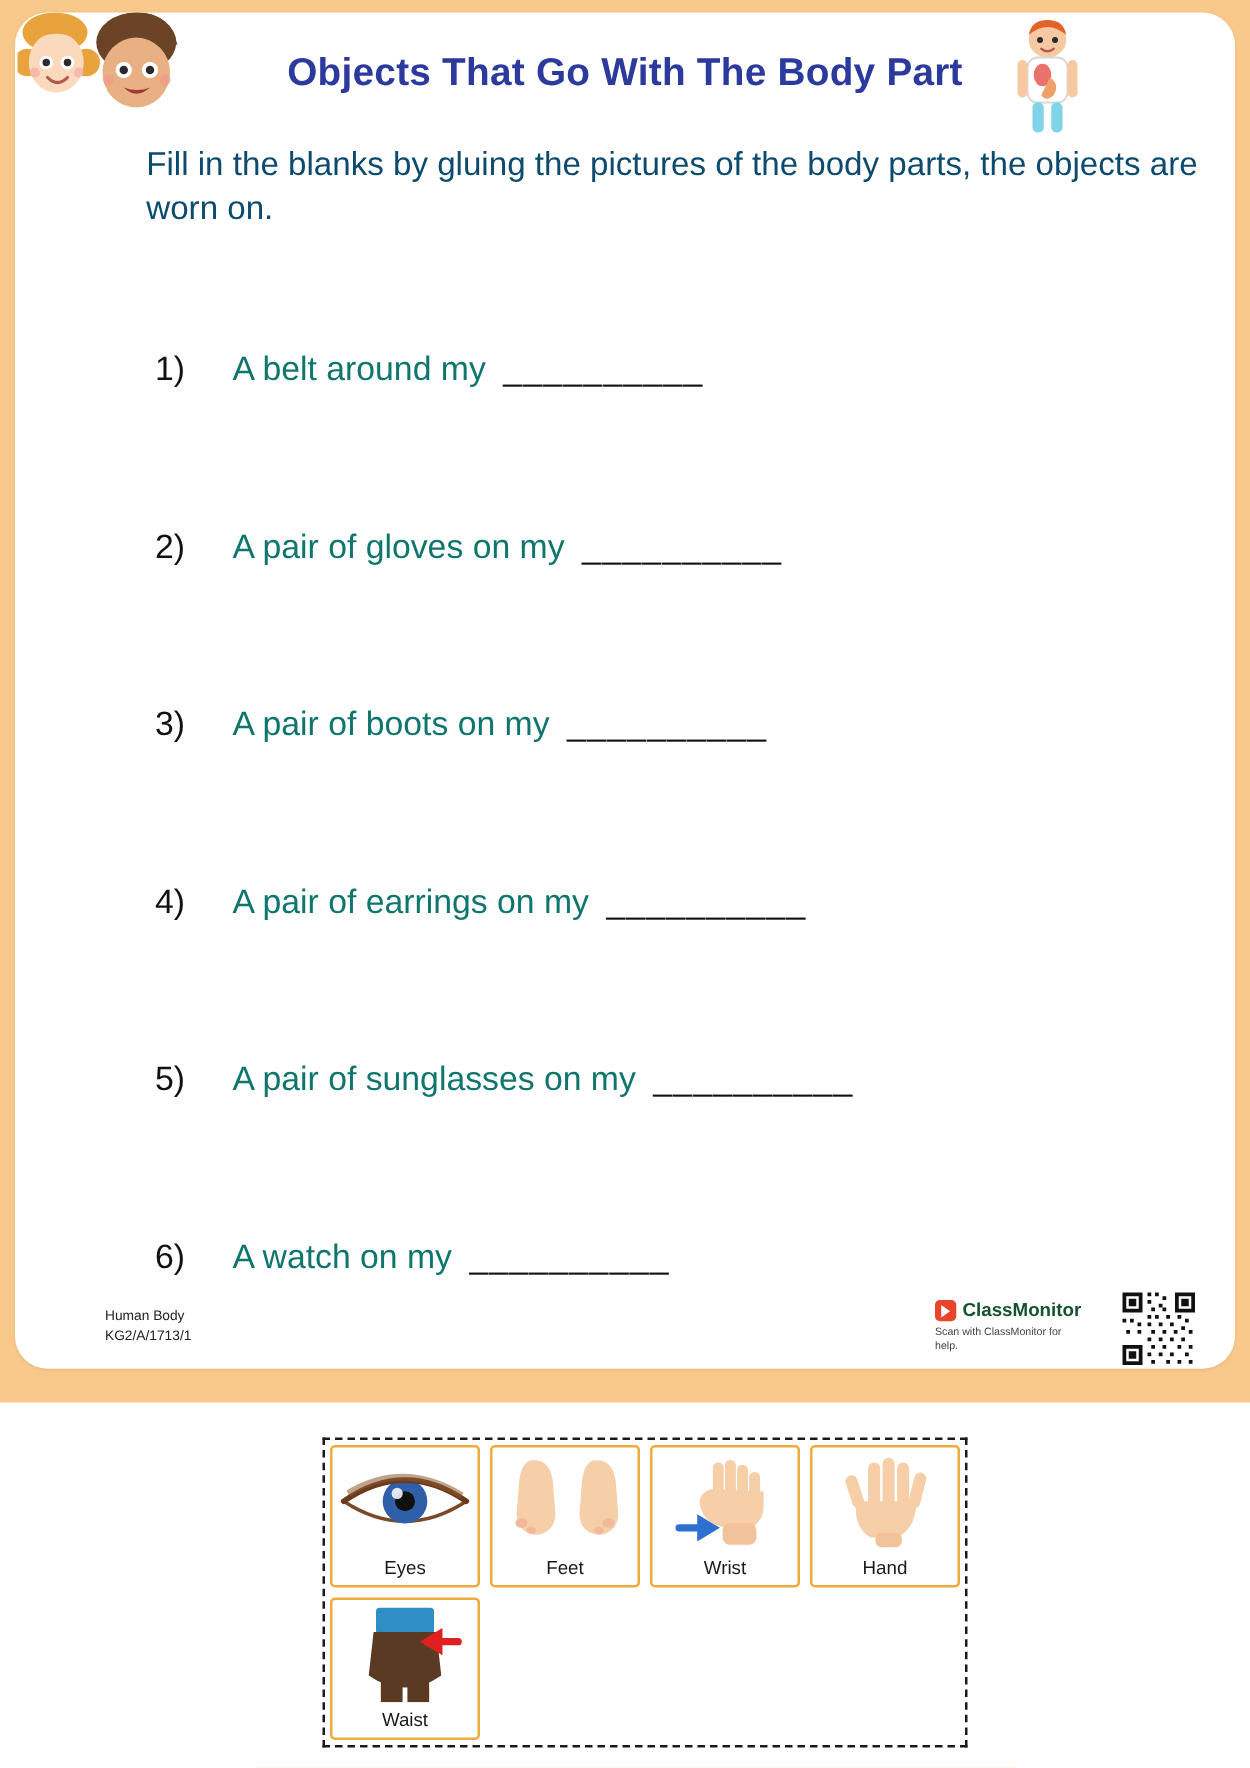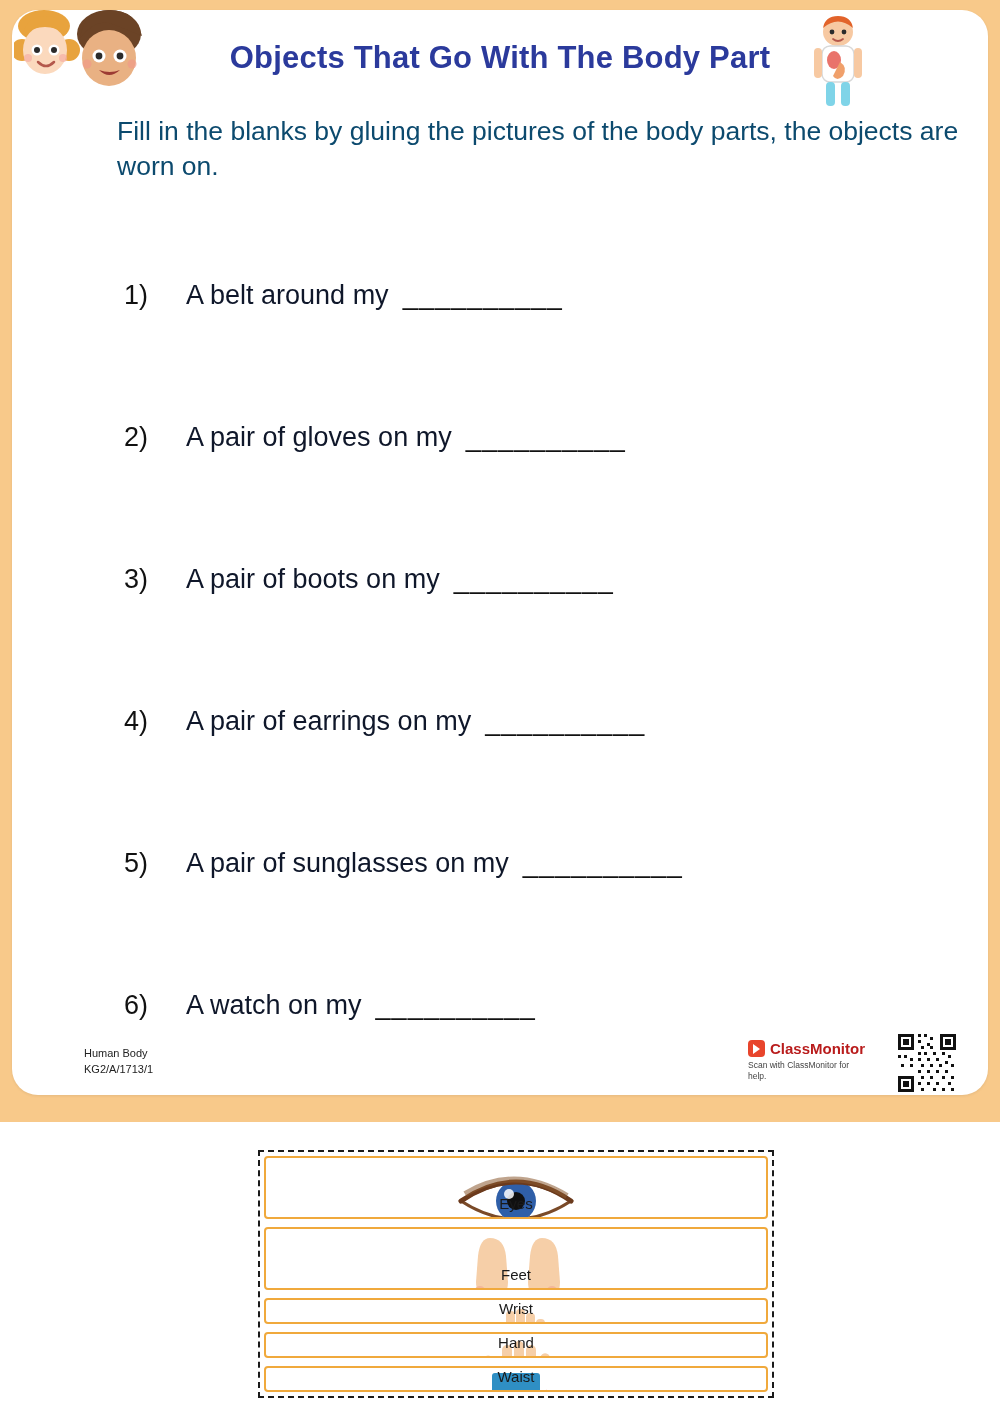--- a/index.html
+++ b/index.html
@@ -102,21 +102,21 @@
     align-items: flex-start;
   }
   .q-num {
     width: 62px;
     flex: none;
     font-size: 27px;
     color: #111;
   }
   .q-text {
     font-size: 27px;
-    color: #0f172a;
+    color: #0f766e;
     white-space: pre;
   }
   .q-blank {
     display: inline-block;
     margin-left: 14px;
     letter-spacing: 1px;
     font-size: 27px;
     color: #111;
   }
 
@@ -156,21 +156,21 @@
     top: 3.5px;
     width: 0;
     height: 0;
     border-left: 7px solid #ffffff;
     border-top: 5px solid transparent;
     border-bottom: 5px solid transparent;
   }
   .brand-name {
     font-size: 15px;
     font-weight: bold;
-    color: #b91c1c;
+    color: #14532d;
   }
   .brand-sub {
     margin-top: 3px;
     font-size: 8.5px;
     line-height: 1.3;
     color: #444;
     text-align: left;
     width: 118px;
   }
   .qr {
@@ -189,21 +189,21 @@
     width: 516px;
     height: 248px;
     border: 2.5px dashed #1a1a1a;
     background: #ffffff;
     box-sizing: border-box;
   }
   .cards-grid {
     position: absolute;
     inset: 0;
     display: grid;
-    grid-template-columns: 1fr;
+    grid-template-columns: 1fr 1fr 1fr 1fr;
     grid-template-rows: 1fr 1fr;
   }
   .card {
     position: relative;
     margin: 4px;
     border: 2px solid #f0a93c;
     border-radius: 4px;
     background: #ffffff;
     display: flex;
     flex-direction: column;

